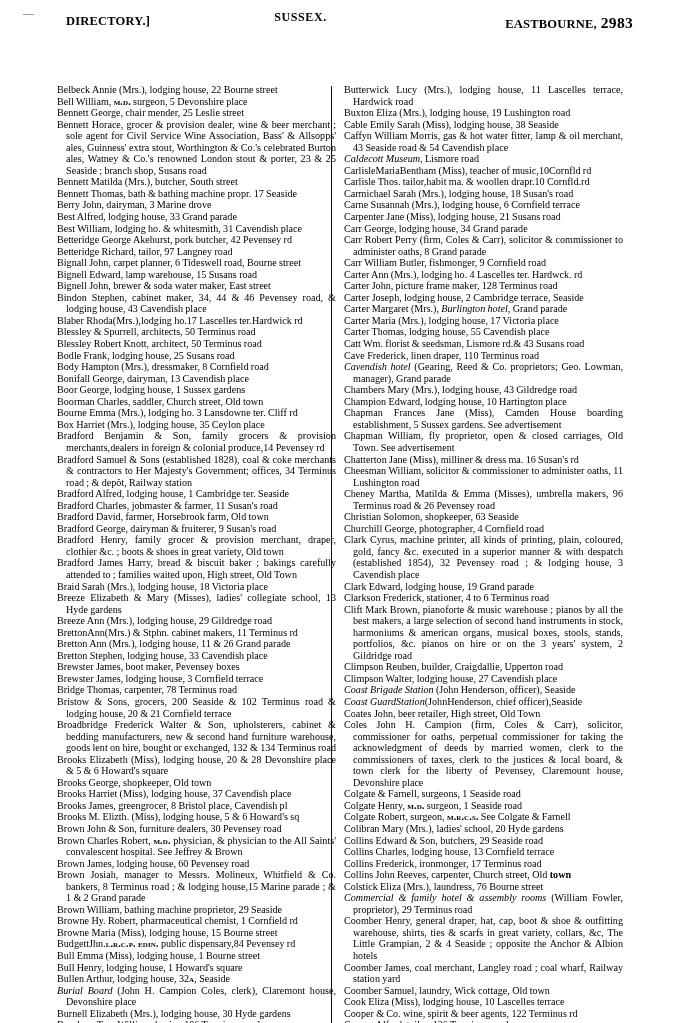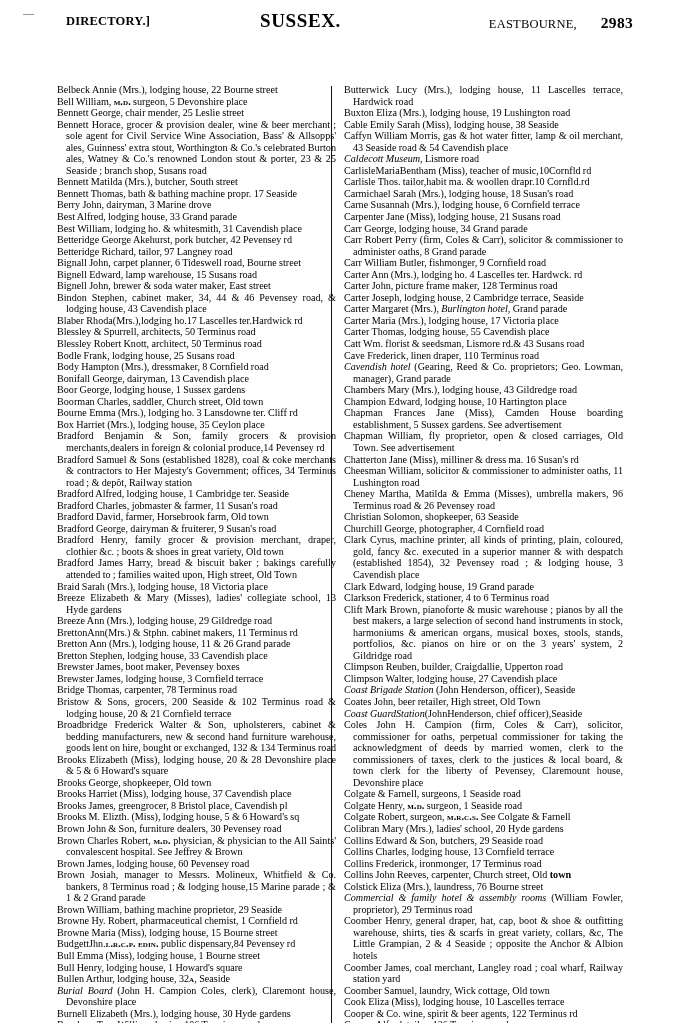--- a/index.html
+++ b/index.html
@@ -40,40 +40,40 @@
     letter-spacing: 0.2px;
     white-space: nowrap;
   }
   .rh-center {
     position: absolute;
     left: 0;
     top: -4px;
     width: 601px;
     text-align: center;
     font-weight: bold;
-    font-size: 19px;
+    font-size: 12px;
     letter-spacing: 0.6px;
   }
   .rh-right {
     position: absolute;
     right: 42px;
     top: 0;
     font-size: 12.5px;
     white-space: nowrap;
   }
   .rh-right .place {
     font-variant: small-caps;
-    font-weight: normal;
+    font-weight: bold;
     letter-spacing: 0.2px;
     margin-left: 8px;
   }
   .rh-right .pageno {
     font-weight: bold;
     font-size: 15.5px;
-    margin-left: 24px;
+    margin-left: 4px;
     letter-spacing: 0.3px;
   }
 
   
   .edge-mark {
     position: absolute;
     left: 23px;
     top: 14px;
     width: 11px;
     height: 1px;
@@ -241,22 +241,22 @@
         <p class="entry">Cheney Martha, Matilda &amp; Emma (Misses), umbrella makers, 96 Terminus road &amp; 26 Pevensey road</p>
         <p class="entry">Christian Solomon, shopkeeper, 63 Seaside</p>
         <p class="entry">Churchill George, photographer, 4 Cornfield road</p>
         <p class="entry">Clark Cyrus, machine printer, all kinds of printing, plain, coloured, gold, fancy &amp;c. executed in a superior manner &amp; with despatch (established 1854), 32 Pevensey road ; &amp; lodging house, 3 Cavendish place</p>
         <p class="entry">Clark Edward, lodging house, 19 Grand parade</p>
         <p class="entry">Clarkson Frederick, stationer, 4 to 6 Terminus road</p>
         <p class="entry">Clift Mark Brown, pianoforte &amp; music warehouse ; pianos by all the best makers, a large selection of second hand instruments in stock, harmoniums &amp; american organs, musical boxes, stools, stands, portfolios, &amp;c. pianos on hire or on the 3 years' system, 2 Gildridge road</p>
         <p class="entry">Climpson Reuben, builder, Craigdallie, Upperton road</p>
         <p class="entry">Climpson Walter, lodging house, 27 Cavendish place</p>
         <p class="entry"><i>Coast Brigade Station</i> (John Henderson, officer), Seaside</p>
+        <p class="entry"><i>Coast GuardStation</i>(JohnHenderson, chief officer),Seaside</p>
         <p class="entry">Coates John, beer retailer, High street, Old Town</p>
-        <p class="entry"><i>Coast GuardStation</i>(JohnHenderson, chief officer),Seaside</p>
         <p class="entry">Coles John H. Campion (firm, Coles &amp; Carr), solicitor, commissioner for oaths, perpetual commissioner for taking the acknowledgment of deeds by married women, clerk to the commissioners of taxes, clerk to the justices &amp; local board, &amp; town clerk for the liberty of Pevensey, Claremount house, Devonshire place</p>
         <p class="entry">Colgate &amp; Farnell, surgeons, 1 Seaside road</p>
         <p class="entry">Colgate Henry, <span class="sc">m.d.</span> surgeon, 1 Seaside road</p>
         <p class="entry">Colgate Robert, surgeon, <span class="sc">m.r.c.s.</span> See Colgate &amp; Farnell</p>
         <p class="entry">Colibran Mary (Mrs.), ladies' school, 20 Hyde gardens</p>
         <p class="entry">Collins Edward &amp; Son, butchers, 29 Seaside road</p>
         <p class="entry">Collins Charles, lodging house, 13 Cornfield terrace</p>
         <p class="entry">Collins Frederick, ironmonger, 17 Terminus road</p>
         <p class="entry">Collins John Reeves, carpenter, Church street, Old <span class="b">town</span></p>
         <p class="entry">Colstick Eliza (Mrs.), laundress, 76 Bourne street</p>

